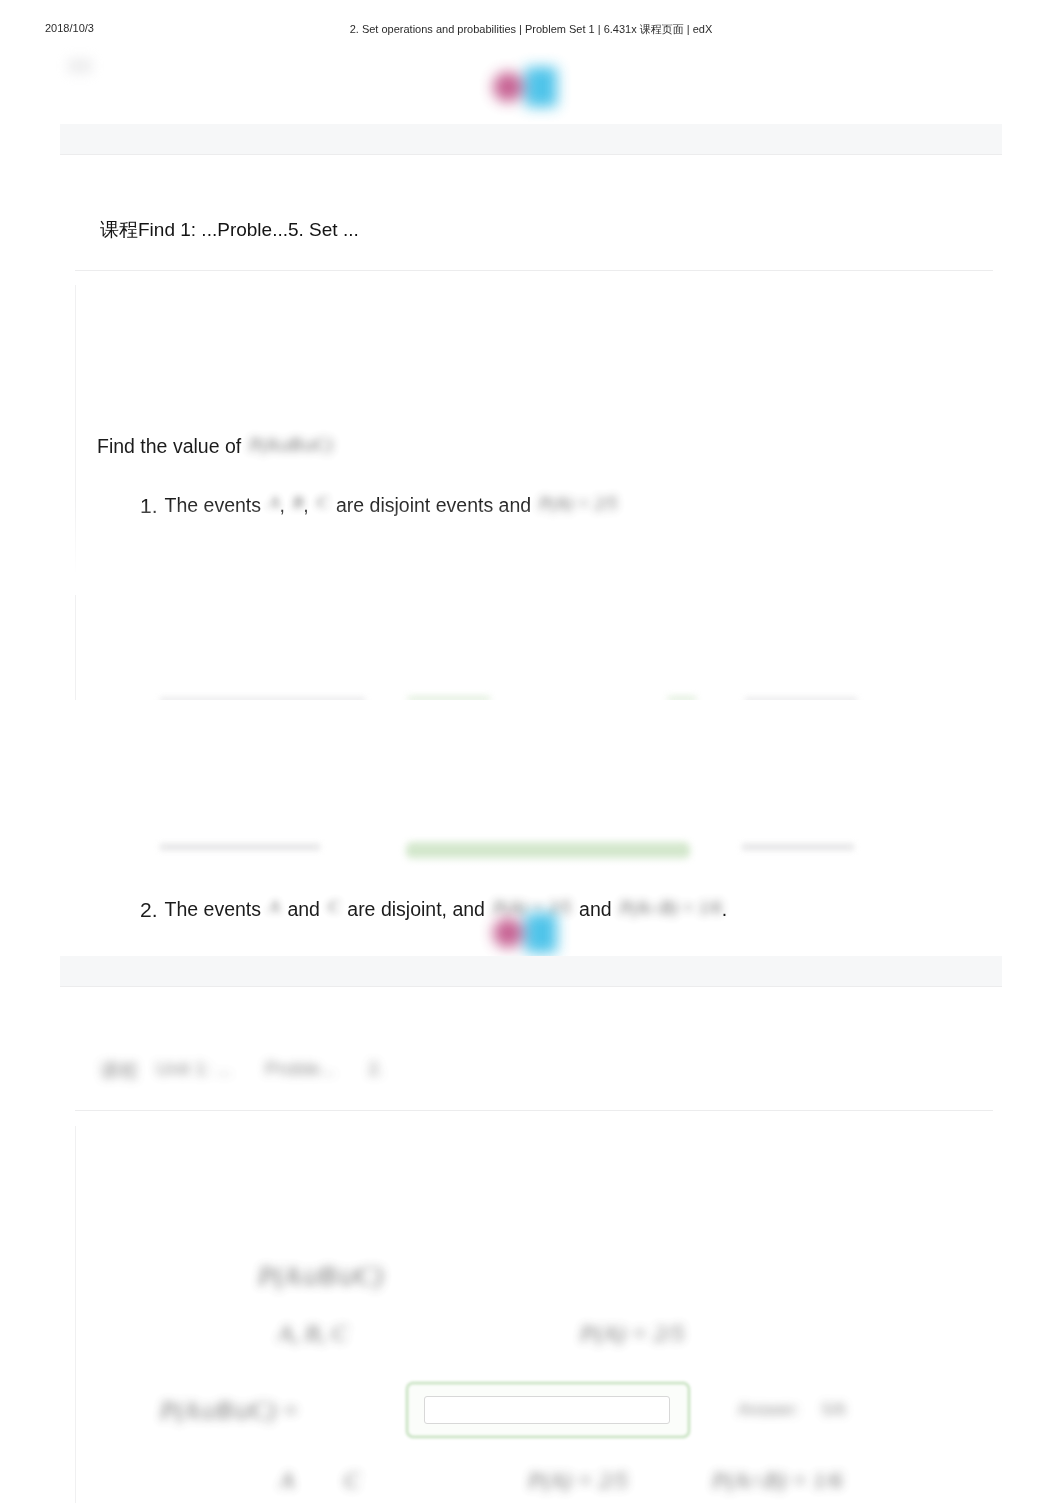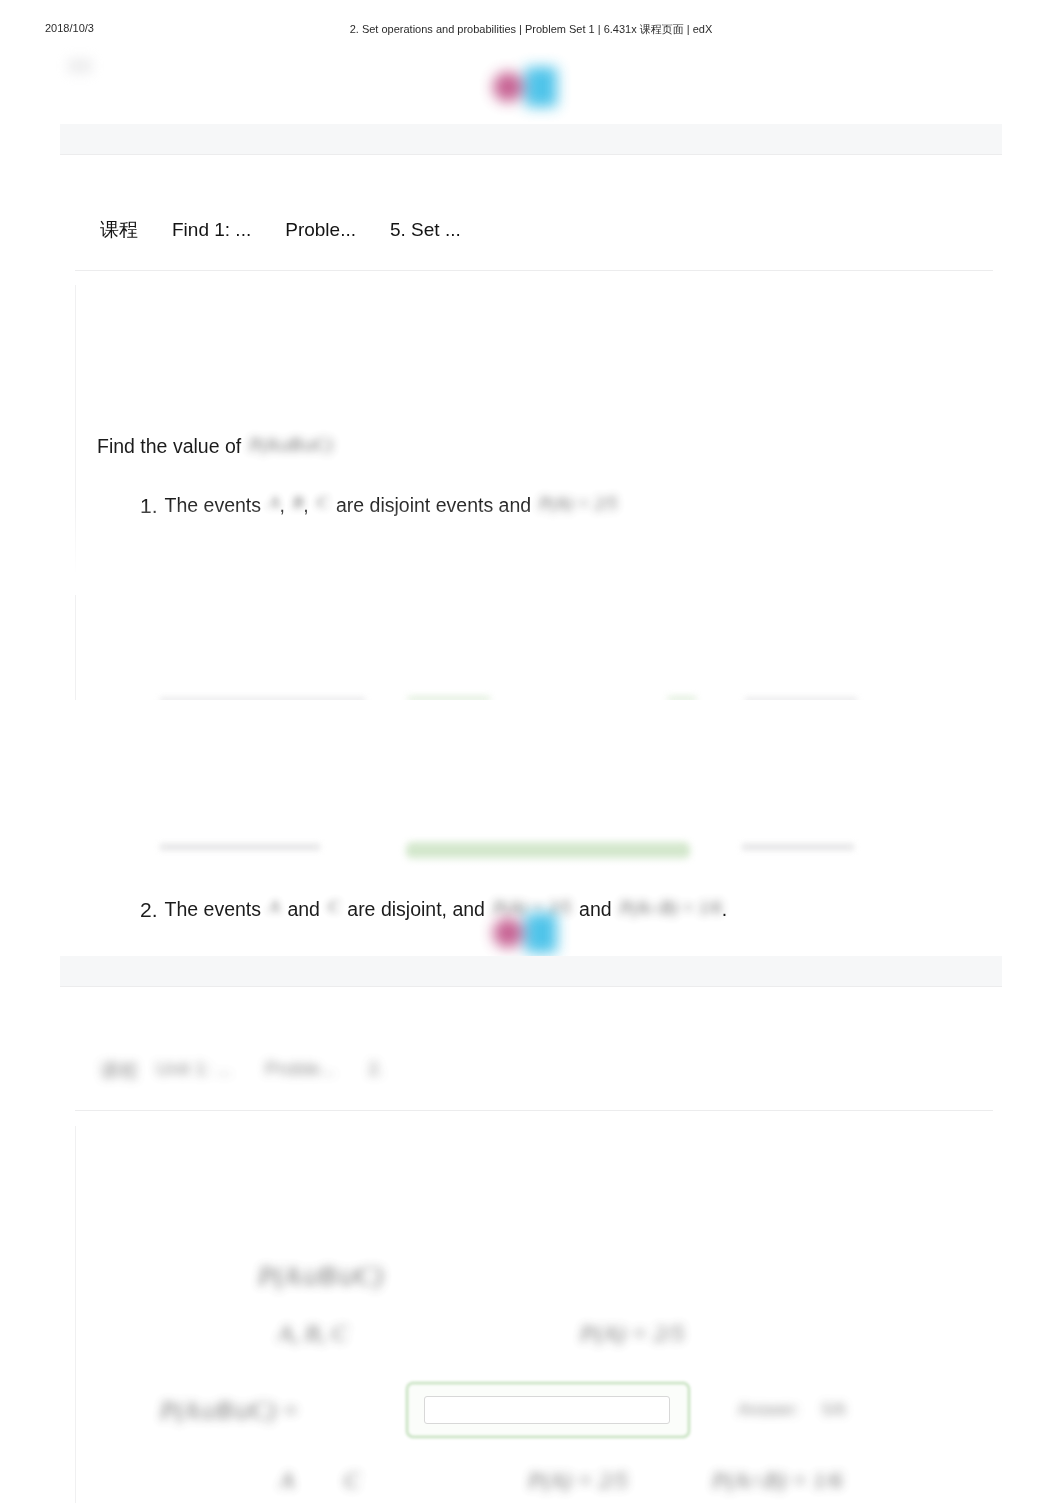--- a/index.html
+++ b/index.html
@@ -94,21 +94,20 @@
   }
 
   
   .crumbs {
     position: absolute;
     left: 100px;
     top: 215px;
     height: 30px;
     display: flex;
     align-items: center;
-    gap: 34px;
     font-size: 19px;
     color: #141414;
     white-space: nowrap;
   }
   .crumb { cursor: pointer; }
 
   
   .qline {
     position: absolute;
     font-size: 19.5px;

